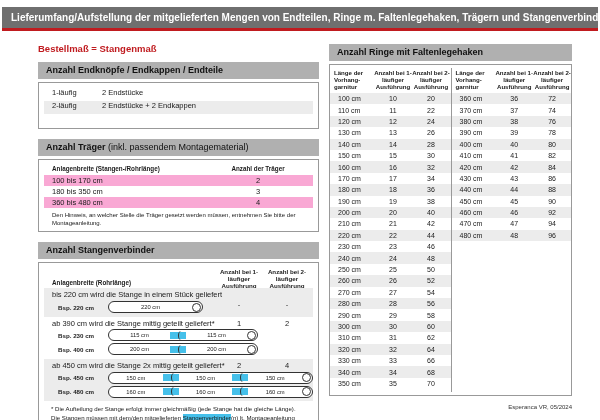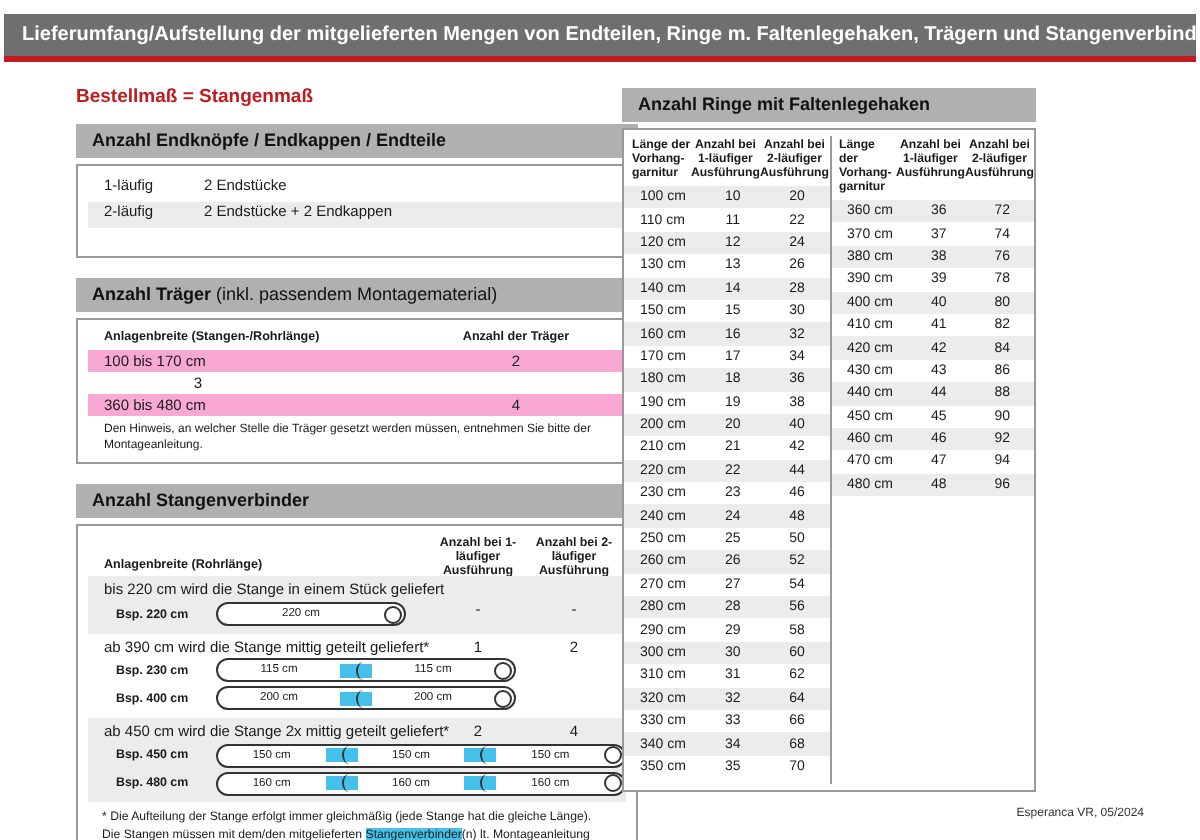--- a/index.html
+++ b/index.html
@@ -7,21 +7,21 @@
   .page { position:relative; width:600px; height:420px; background:#fff;
           font-family:"Liberation Sans", sans-serif; color:#1a1a1a; overflow:hidden; }
 
   .title-bar { position:absolute; left:2px; right:2px; top:7px; height:21px;
                background:#6f6f6f; color:#fff; font-weight:bold; font-size:10px;
                line-height:21px; padding:0 9px; white-space:nowrap; }
   .red-rule { position:absolute; left:2px; right:2px; top:28px; height:3px; background:#c01b1f; }
   .subtitle { position:absolute; left:38px; top:43px; color:#c01b1f; font-weight:bold; font-size:9.5px; }
 
   .left-col  { position:absolute; left:38px; top:62px; width:281px; }
-  .right-col { position:absolute; left:311px; top:44px; width:207px; }
+  .right-col { position:absolute; left:329px; top:44px; width:243px; }
 
   .sec-bar { background:#b0b0b0; color:#111; font-weight:bold; font-size:9px;
              height:17px; line-height:17px; padding:0 8px; white-space:nowrap; }
   .sec-bar .light { font-weight:normal; }
   .sec-box { border:1px solid #999; background:#fff; margin-top:3px; }
 
   
   .t1-box { padding:5px 5px 14px 5px; }
   .t1-row { display:flex; height:13px; font-size:7.5px; }
   .t1-row.stripe { background:#ececec; }
@@ -110,20 +110,21 @@
       <div class="t2-head">
         <div class="t2-c1">Anlagenbreite (Stangen-/Rohrlänge)</div>
         <div class="t2-c2">Anzahl der Träger</div>
       </div>
       <div id="t2-rows">
           <div class="t2-row stripe">
             <div class="t2-c1">100 bis 170 cm</div>
             <div class="t2-c2">2</div>
           </div>
           <div class="t2-row">
+            <div class="t2-c1">180 bis 350 cm</div>
             <div class="t2-c2">3</div>
           </div>
           <div class="t2-row stripe">
             <div class="t2-c1">360 bis 480 cm</div>
             <div class="t2-c2">4</div>
           </div>
         </div>
       <div class="t2-note">Den Hinweis, an welcher Stelle die Träger gesetzt werden müssen, entnehmen Sie bitte der Montageanleitung.</div>
     </div>
 

